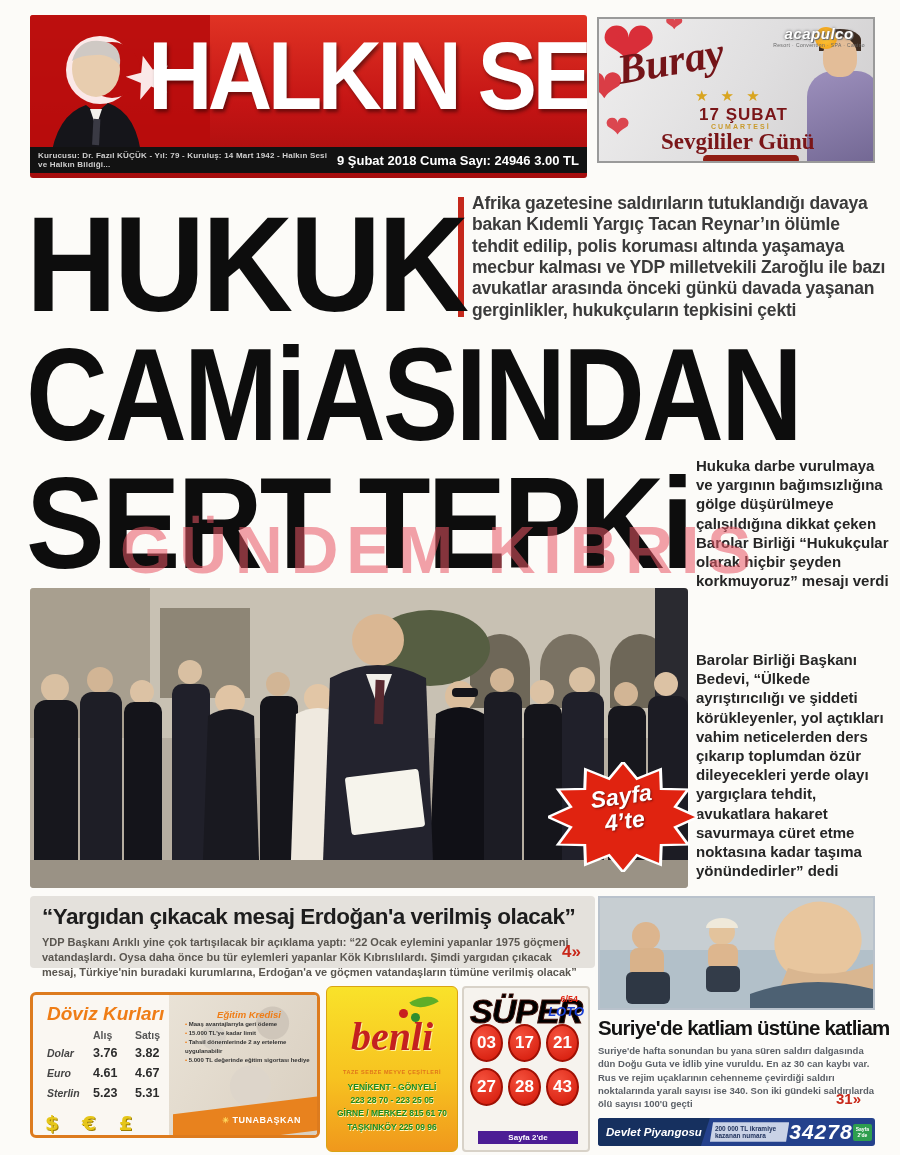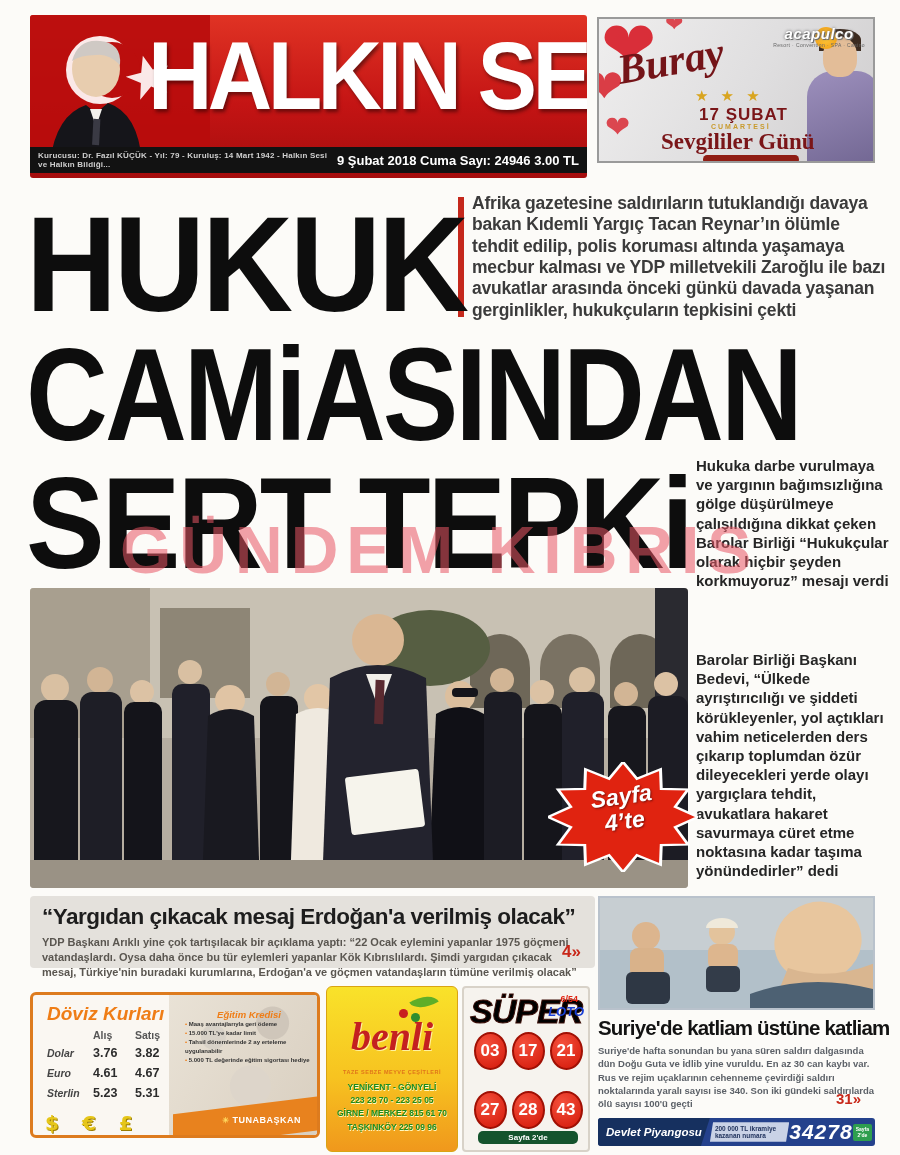--- a/index.html
+++ b/index.html
@@ -148,27 +148,27 @@
   .benli-line { font-size:8.5px; font-weight:700; color:#1f8c1f; line-height:1.55;
     text-shadow:.5px .5px 0 #fff8c0; }
 
   
   .loto { left:462px; top:986px; width:128px; height:166px; background:#f6f3ee;
     border:2px solid #d8d2c8; border-radius:4px; overflow:hidden; }
   .loto-title { position:absolute; left:6px; top:4px; font-size:34px; font-weight:900; font-style:italic;
     color:#000000; -webkit-text-stroke:1px #3a0c06; letter-spacing:-1px; }
   .loto-ratio { position:absolute; right:10px; top:6px; font-size:9px; font-weight:900; color:#e02310; }
   .loto-word { position:absolute; right:4px; top:16px; font-size:13px; font-weight:900; font-style:italic; color:#1a3fd4; }
-  .loto-grid { position:absolute; left:6px; top:44px; width:116px; display:flex; flex-wrap:wrap; gap:21px 5px;
-    justify-content:center; }
+  .loto-grid { position:absolute; left:6px; top:36px; width:116px; display:flex; flex-wrap:wrap; gap:6px 5px;
+    }
   .loto-ball { width:33px; height:38px; border-radius:50%; background:radial-gradient(circle at 35% 30%,#f4503c,#d31708);
     color:#fff; font-size:17px; font-weight:900; display:flex; align-items:center; justify-content:center;
     border:2px solid #a01004; }
-  .loto-footer { position:absolute; left:14px; bottom:6px; width:100px; height:13px; background:#14532d;
-    border-radius:5px; color:#fff; font-size:8px; font-weight:700; text-align:center; line-height:13px; }
+  .loto-footer { position:absolute; left:14px; bottom:6px; width:100px; height:13px; background:#4c1d95;
+    border-radius:0; color:#fff; font-size:8px; font-weight:700; text-align:center; line-height:13px; }
 
   
   .syria-photo { left:598px; top:896px; width:277px; height:114px; border:2px solid #b9c2cc; overflow:hidden;
     background:#a9b9c2; }
   .syria-hl { left:598px; top:1016px; width:277px; font-size:20.5px; font-weight:900; color:#131313; letter-spacing:-.8px; white-space:nowrap; }
   .syria-body { left:598px; top:1044px; width:277px; font-size:9.5px; line-height:1.4; color:#5c6168; font-weight:600; }
   .syria-ref { left:836px; top:1090px; font-size:15px; font-weight:900; color:#c8281a; }
 
   
   .piyango { left:598px; top:1118px; width:277px; height:28px; background:#24418c; border-radius:3px;

